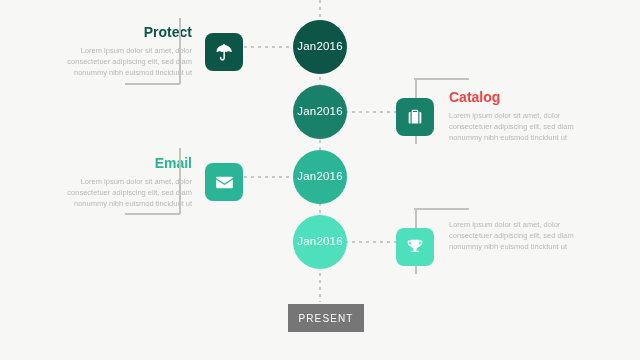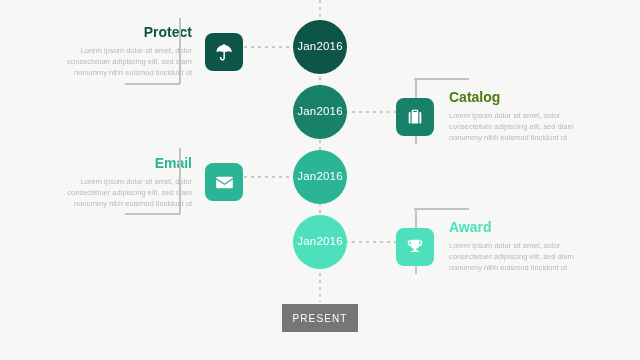--- a/index.html
+++ b/index.html
@@ -103,21 +103,21 @@
   .block p {
     margin: 0;
     font-size: 7.5px;
     line-height: 11px;
     color: #b9b9b7;
   }
 
   
   .present {
     position: absolute;
-    left: 282px;
+    left: 288px;
     top: 304px;
     width: 76px;
     height: 28px;
     background: #767676;
     color: #ffffff;
     font-size: 10px;
     letter-spacing: 1.1px;
     display: flex;
     align-items: center;
     justify-content: center;
@@ -198,31 +198,30 @@
       </svg>
     </span>
   </div>
 
   <div class="block left" style="left:52px; top:24px;">
     <h3 style="color:#0d5647;">Protect</h3>
     <p>Lorem ipsum dolor sit amet, dolor consectetuer adipiscing elit, sed diam nonummy nibh euismod tincidunt ut</p>
   </div>
 
   <div class="block right" style="left:449px; top:89px;">
-    <h3 style="color:#4d7c0f;">Catalog</h3>
+    <h3 style="color:#ef4444;">Catalog</h3>
     <p>Lorem ipsum dolor sit amet, dolor consectetuer adipiscing elit, sed diam nonummy nibh euismod tincidunt ut</p>
   </div>
 
   <div class="block left" style="left:52px; top:155px;">
     <h3 style="color:#2bb496;">Email</h3>
     <p>Lorem ipsum dolor sit amet, dolor consectetuer adipiscing elit, sed diam nonummy nibh euismod tincidunt ut</p>
   </div>
 
   <div class="block right" style="left:449px; top:219px;">
-    <h3 style="color:#4ee0bc;">Award</h3>
     <p>Lorem ipsum dolor sit amet, dolor consectetuer adipiscing elit, sed diam nonummy nibh euismod tincidunt ut</p>
   </div>
 
   <div class="present">
     <span>PRESENT</span>
   </div>
 
 </div>
 
 </body></html>

